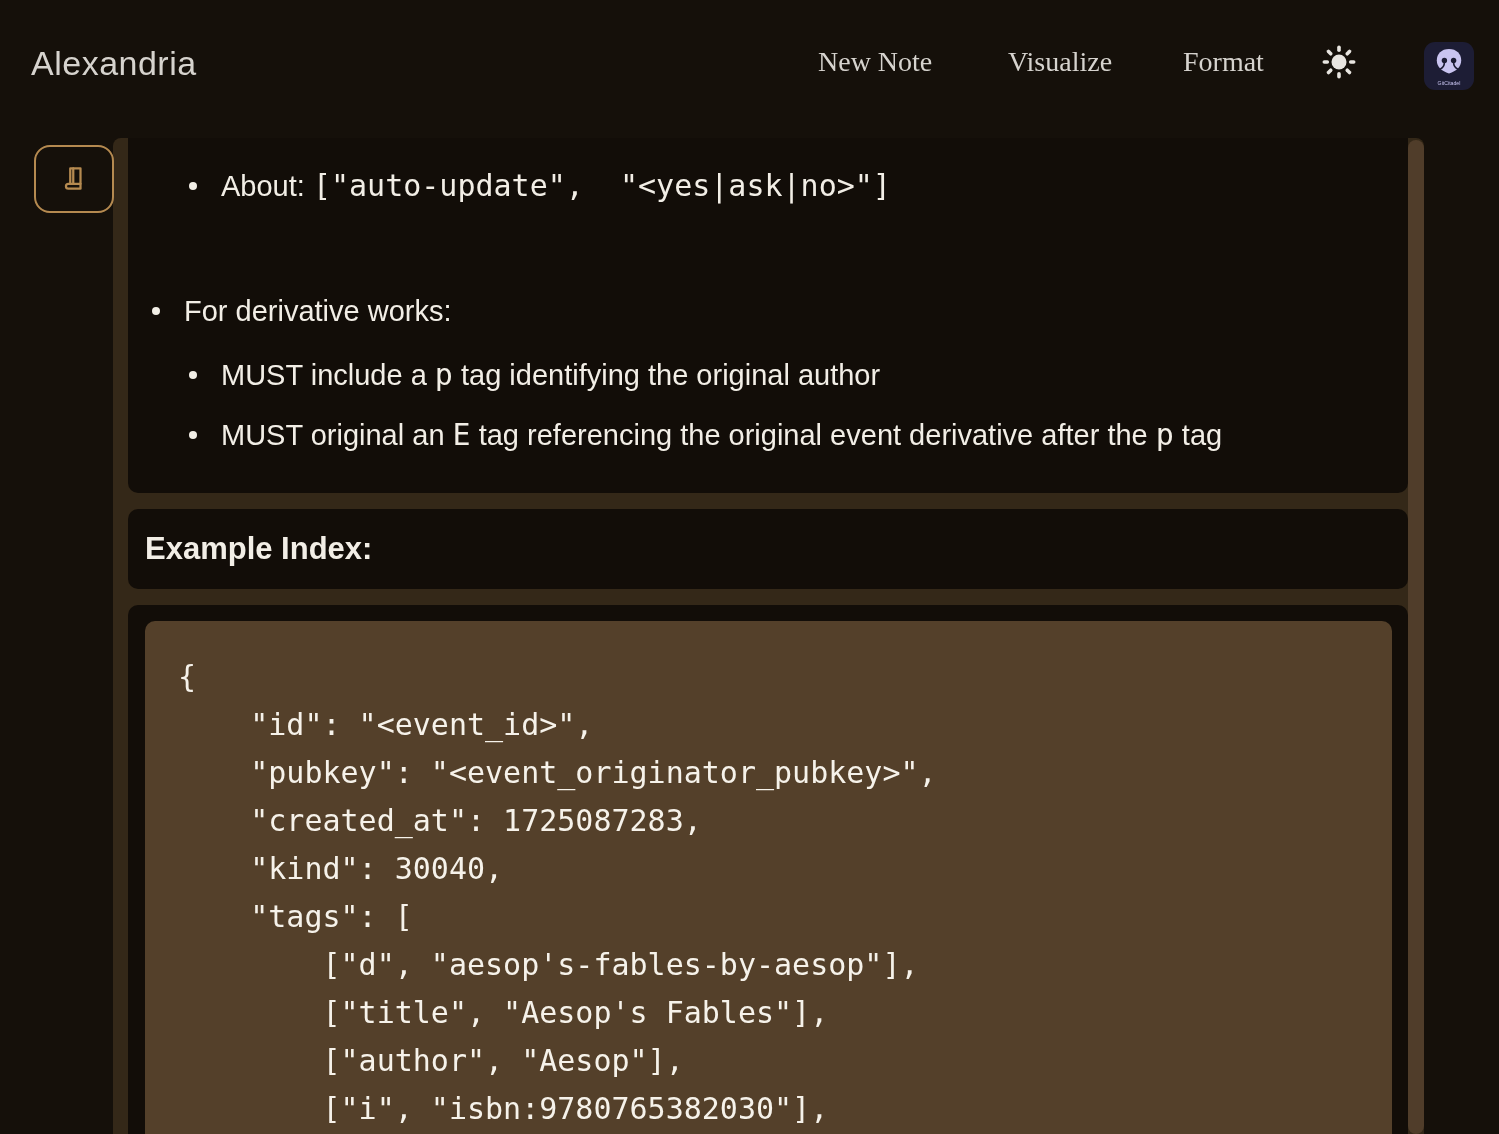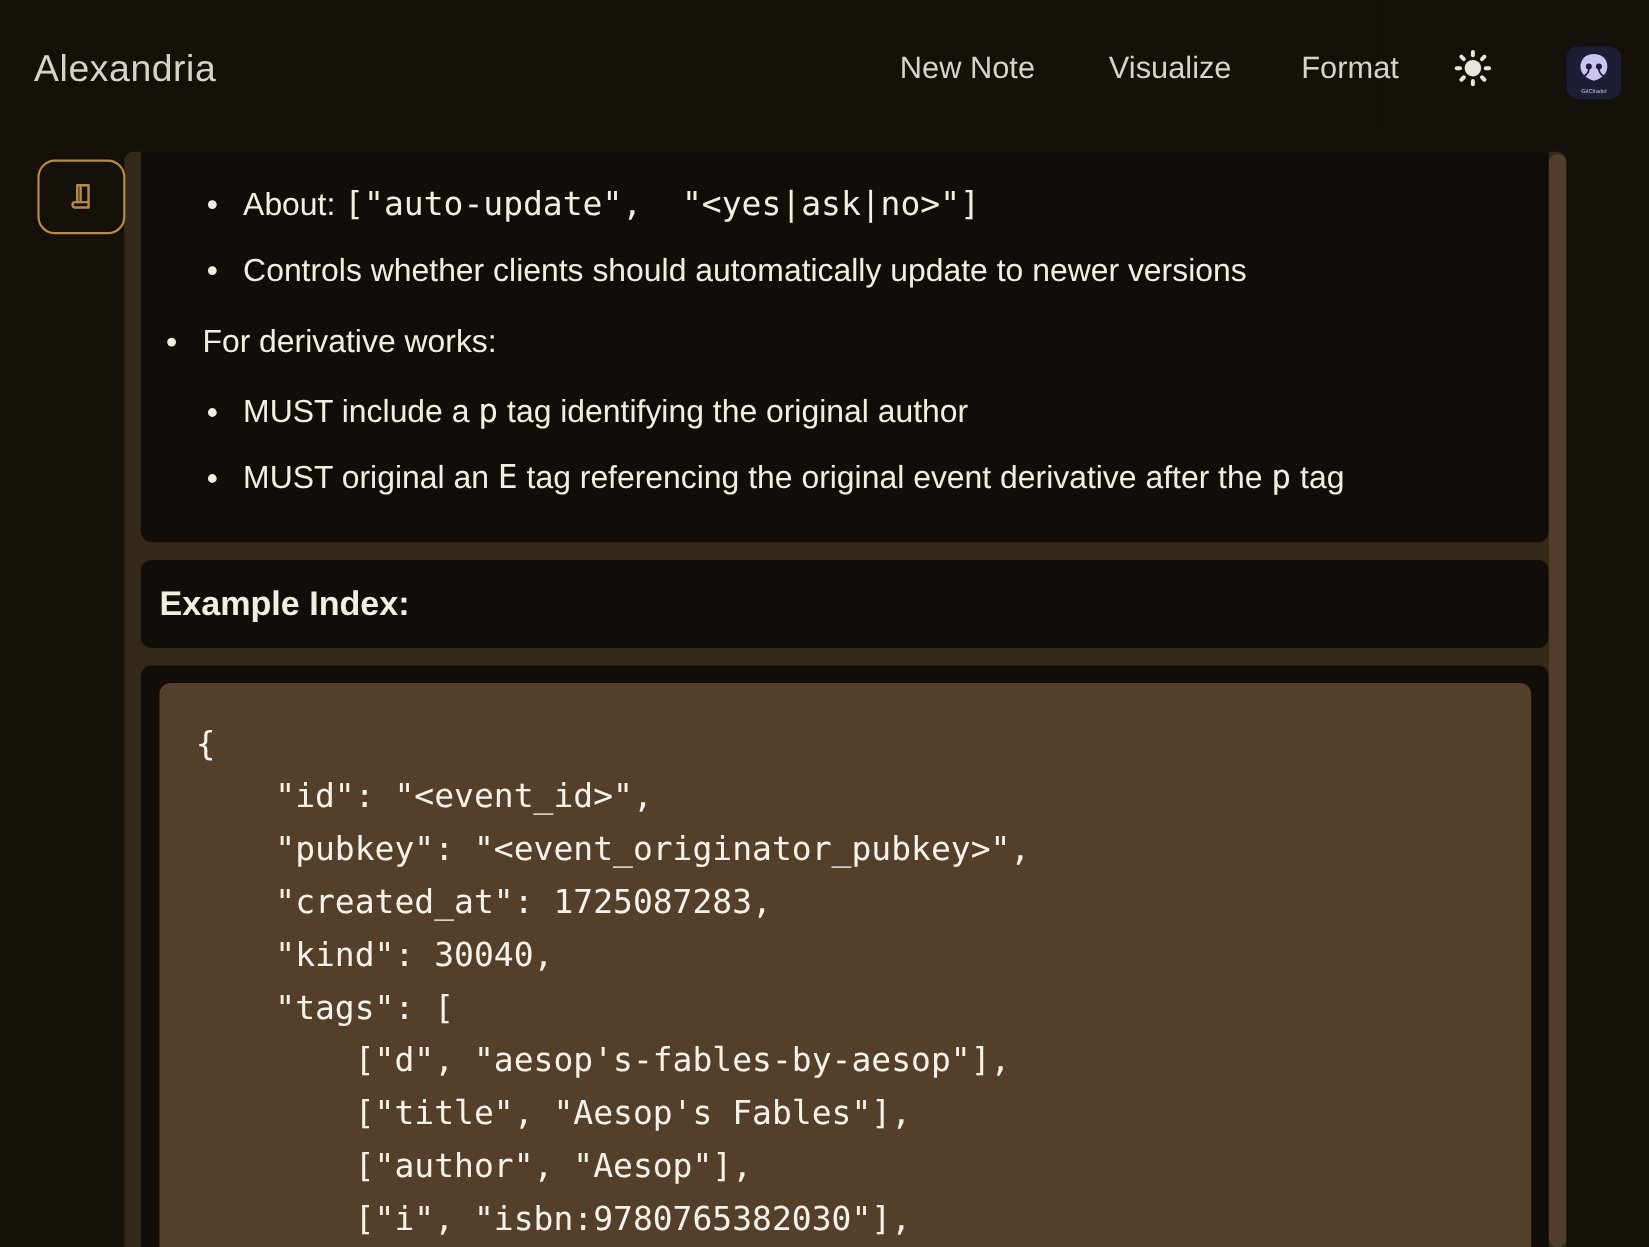--- a/index.html
+++ b/index.html
@@ -18,21 +18,21 @@
   html,body{width:1499px;height:1134px;overflow:hidden}
   body{
     background:var(--page-bg);
     font-family:"Liberation Sans", sans-serif;
     color:var(--text-bright);
     position:relative;
   }
   
   .topbar{position:absolute;left:0;top:0;width:1251px;height:120px;background:var(--page-bg);z-index:5}
   .brand{position:absolute;left:31px;top:44px;font-size:34px;color:var(--text-header);letter-spacing:.5px}
-  .nav-link{position:absolute;top:46px;font-size:28px;color:var(--text-header);text-decoration:none;cursor:pointer;background:none;border:none;font-family:Liberation Sans, sans-serif}
+  .nav-link{position:absolute;top:46px;font-size:28px;color:var(--text-header);text-decoration:none;cursor:pointer;background:none;border:none;font-family:Liberation Serif, serif}
   .nav-new{left:818px}
   .nav-vis{left:1008px}
   .nav-about{left:1183px}
   .theme-btn{position:absolute;left:1321px;top:44px;width:36px;height:36px;background:none;border:none;color:#e8e5e0;cursor:pointer;padding:0}
   .logo-btn{position:absolute;left:1424px;top:42px;width:50px;height:48px;cursor:pointer;display:block}
   
   .toc-btn{
     position:absolute;left:34px;top:145px;width:80px;height:68px;
     background:transparent;border:2px solid var(--accent);border-radius:16px;
     color:var(--accent);cursor:pointer;display:flex;align-items:center;justify-content:center;z-index:6;
@@ -120,24 +120,20 @@
 
 <main class="scroll-area">
 
   <section class="card card-bullets">
 
     <div class="row lvl2 r-a">
       <span class="dot"></span>
       <span><span>About: </span><span class="inline-code">["auto-update",  "&lt;yes|ask|no&gt;"]</span></span>
     </div>
 
-    <div class="row lvl2 r-b">
-      <span class="dot"></span>
-      <span>Controls whether clients should automatically update to newer versions</span>
-    </div>
 
     <div class="row lvl1 r-c">
       <span class="dot"></span>
       <span>For derivative works:</span>
     </div>
 
     <div class="row lvl2 r-d">
       <span class="dot"></span>
       <span><span>MUST include a </span><span class="inline-code">p</span><span> tag identifying the original author</span></span>
     </div>

